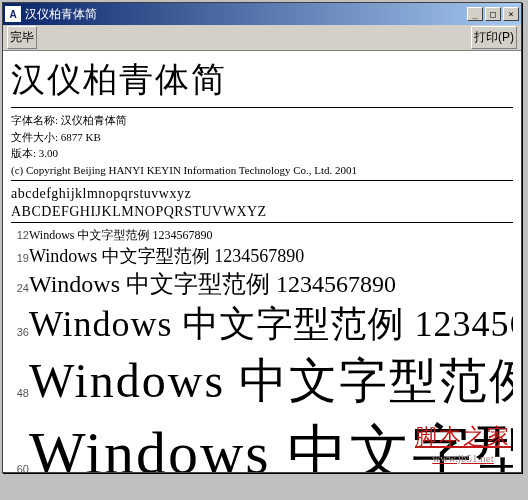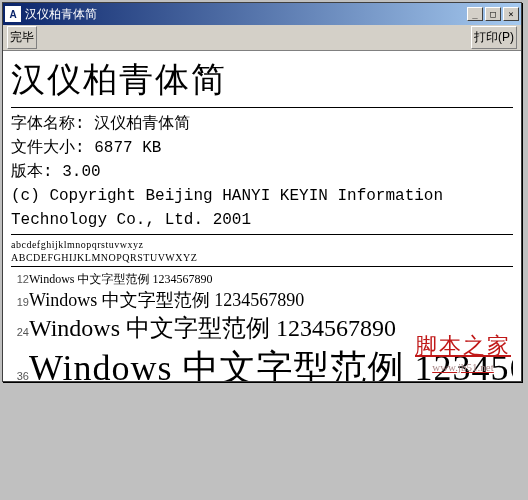--- a/index.html
+++ b/index.html
@@ -9,21 +9,21 @@
     width: 528px;
     height: 500px;
     overflow: hidden;
     position: relative;
   }
   .window {
     position: absolute;
     top: 2px;
     left: 2px;
     width: 520px;
-    height: 380px;
+    height: 471px;
     background: #fff;
     border: 1px solid #404040;
     box-shadow: 1px 1px 0 #000;
     display: flex;
     flex-direction: column;
   }
   .titlebar {
     height: 22px;
     background: linear-gradient(to right, #0a246a, #a6caf0);
     display: flex;
@@ -97,28 +97,28 @@
     font-family: "STKaiti","KaiTi","SimSun",serif;
     margin: 2px 0 4px 0;
     letter-spacing: 2px;
   }
   hr.sep {
     border: none;
     border-top: 1px solid #000;
     margin: 2px 0 4px 0;
   }
   .meta {
-    font-size: 16px;
+    font-size: 11px;
     line-height: 1.5;
-    font-family: Liberation Mono, monospace;
+    font-family: Liberation Serif, serif;
   }
   .meta .row span:first-child { }
   .alpha-block {
     font-family: "STKaiti","KaiTi","SimSun",serif;
-    font-size: 10px;
+    font-size: 14px;
     line-height: 1.25;
     margin-top: 2px;
     letter-spacing: 0.5px;
   }
   .samples { margin-top: 2px; }
   .sample-row {
     display: flex;
     align-items: baseline;
     white-space: nowrap;
     overflow: hidden;

